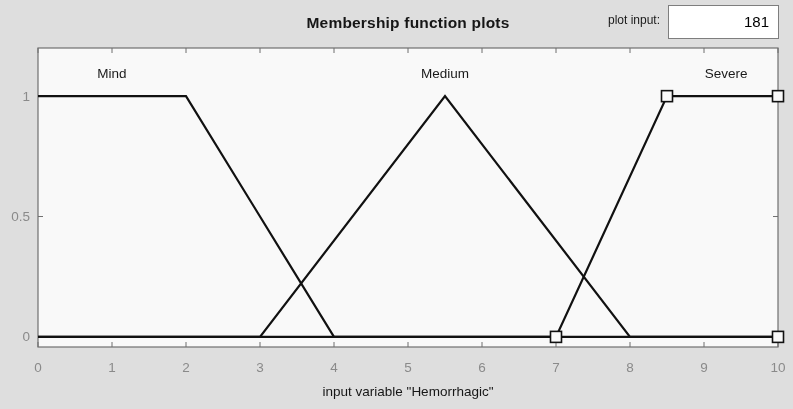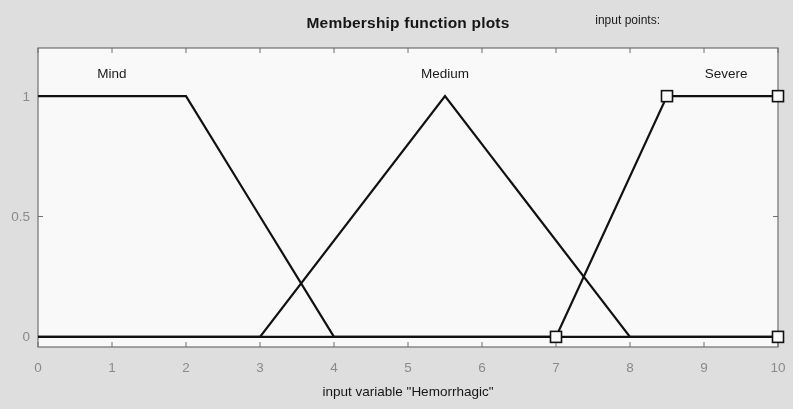--- a/index.html
+++ b/index.html
@@ -30,21 +30,22 @@
     position:absolute;left:38px;top:384px;width:740px;
     text-align:center;font-size:13.5px;color:#161616;
   }
   svg.plot{position:absolute;left:0;top:0;}
 </style>
 </head>
 <body>
 
 <div class="figure">
   <div class="title">Membership function plots</div>
-  <div class="pp-label">input points:</div>
+  <div class="pp-label">plot input:</div>
+  <div class="pp-box">181</div>
   <svg class="plot" id="plot-svg" width="793" height="409">
       <rect x="38" y="48" width="740" height="299" fill="#f9f9f9"></rect>
       <line x1="38" y1="347" x2="38" y2="342" stroke="#6f6f6f" stroke-width="1"></line>
       <line x1="38" y1="48" x2="38" y2="53" stroke="#6f6f6f" stroke-width="1"></line>
       <line x1="112" y1="347" x2="112" y2="342" stroke="#6f6f6f" stroke-width="1"></line>
       <line x1="112" y1="48" x2="112" y2="53" stroke="#6f6f6f" stroke-width="1"></line>
       <line x1="186" y1="347" x2="186" y2="342" stroke="#6f6f6f" stroke-width="1"></line>
       <line x1="186" y1="48" x2="186" y2="53" stroke="#6f6f6f" stroke-width="1"></line>
       <line x1="260" y1="347" x2="260" y2="342" stroke="#6f6f6f" stroke-width="1"></line>
       <line x1="260" y1="48" x2="260" y2="53" stroke="#6f6f6f" stroke-width="1"></line>

